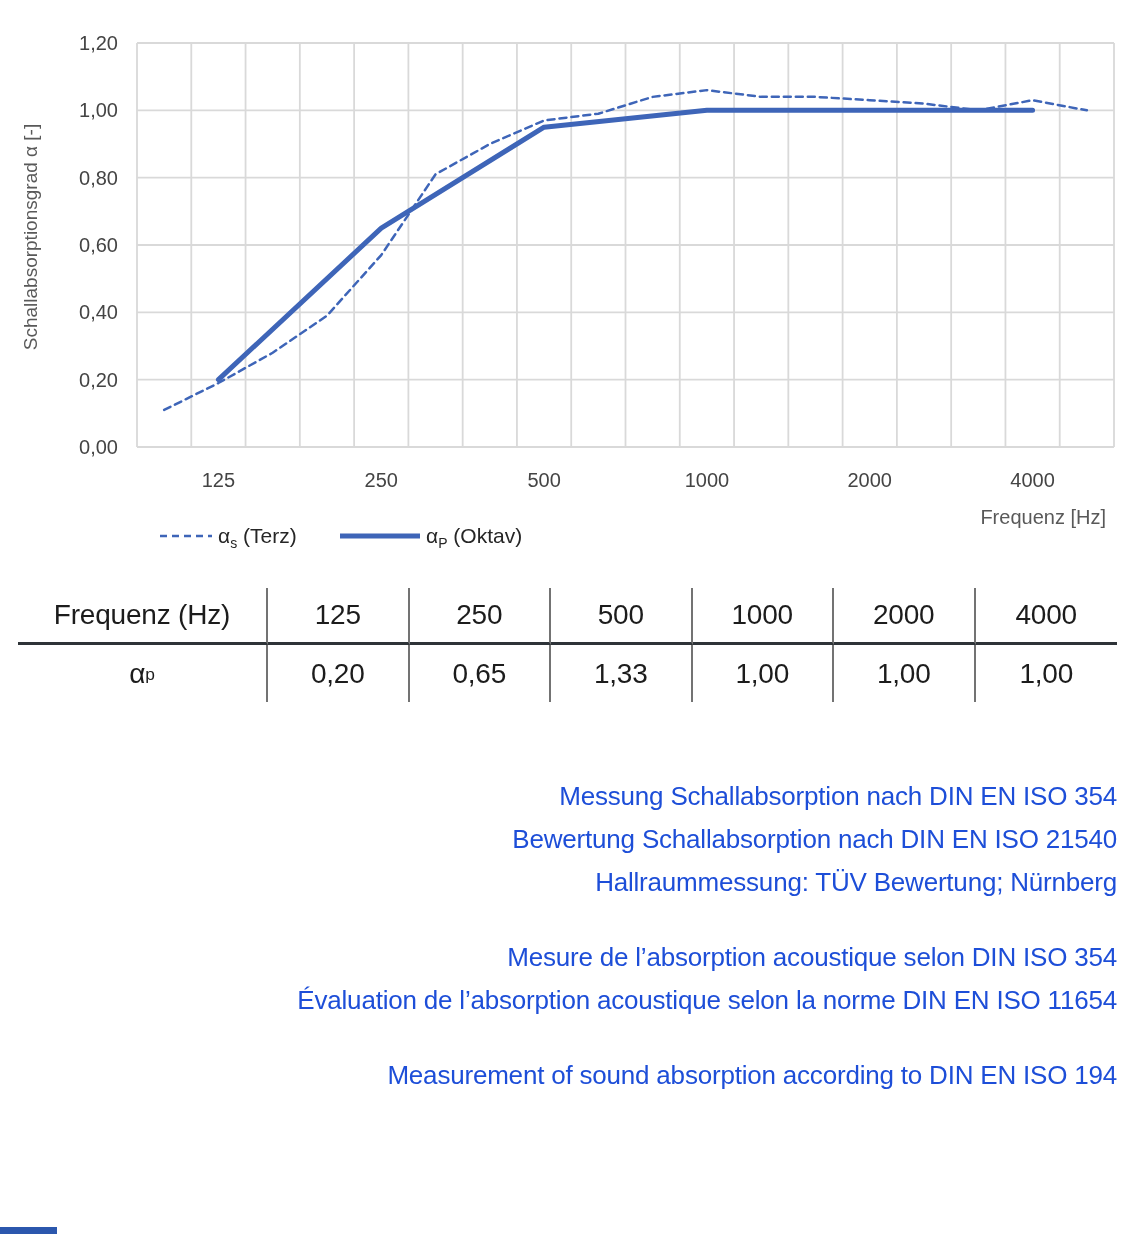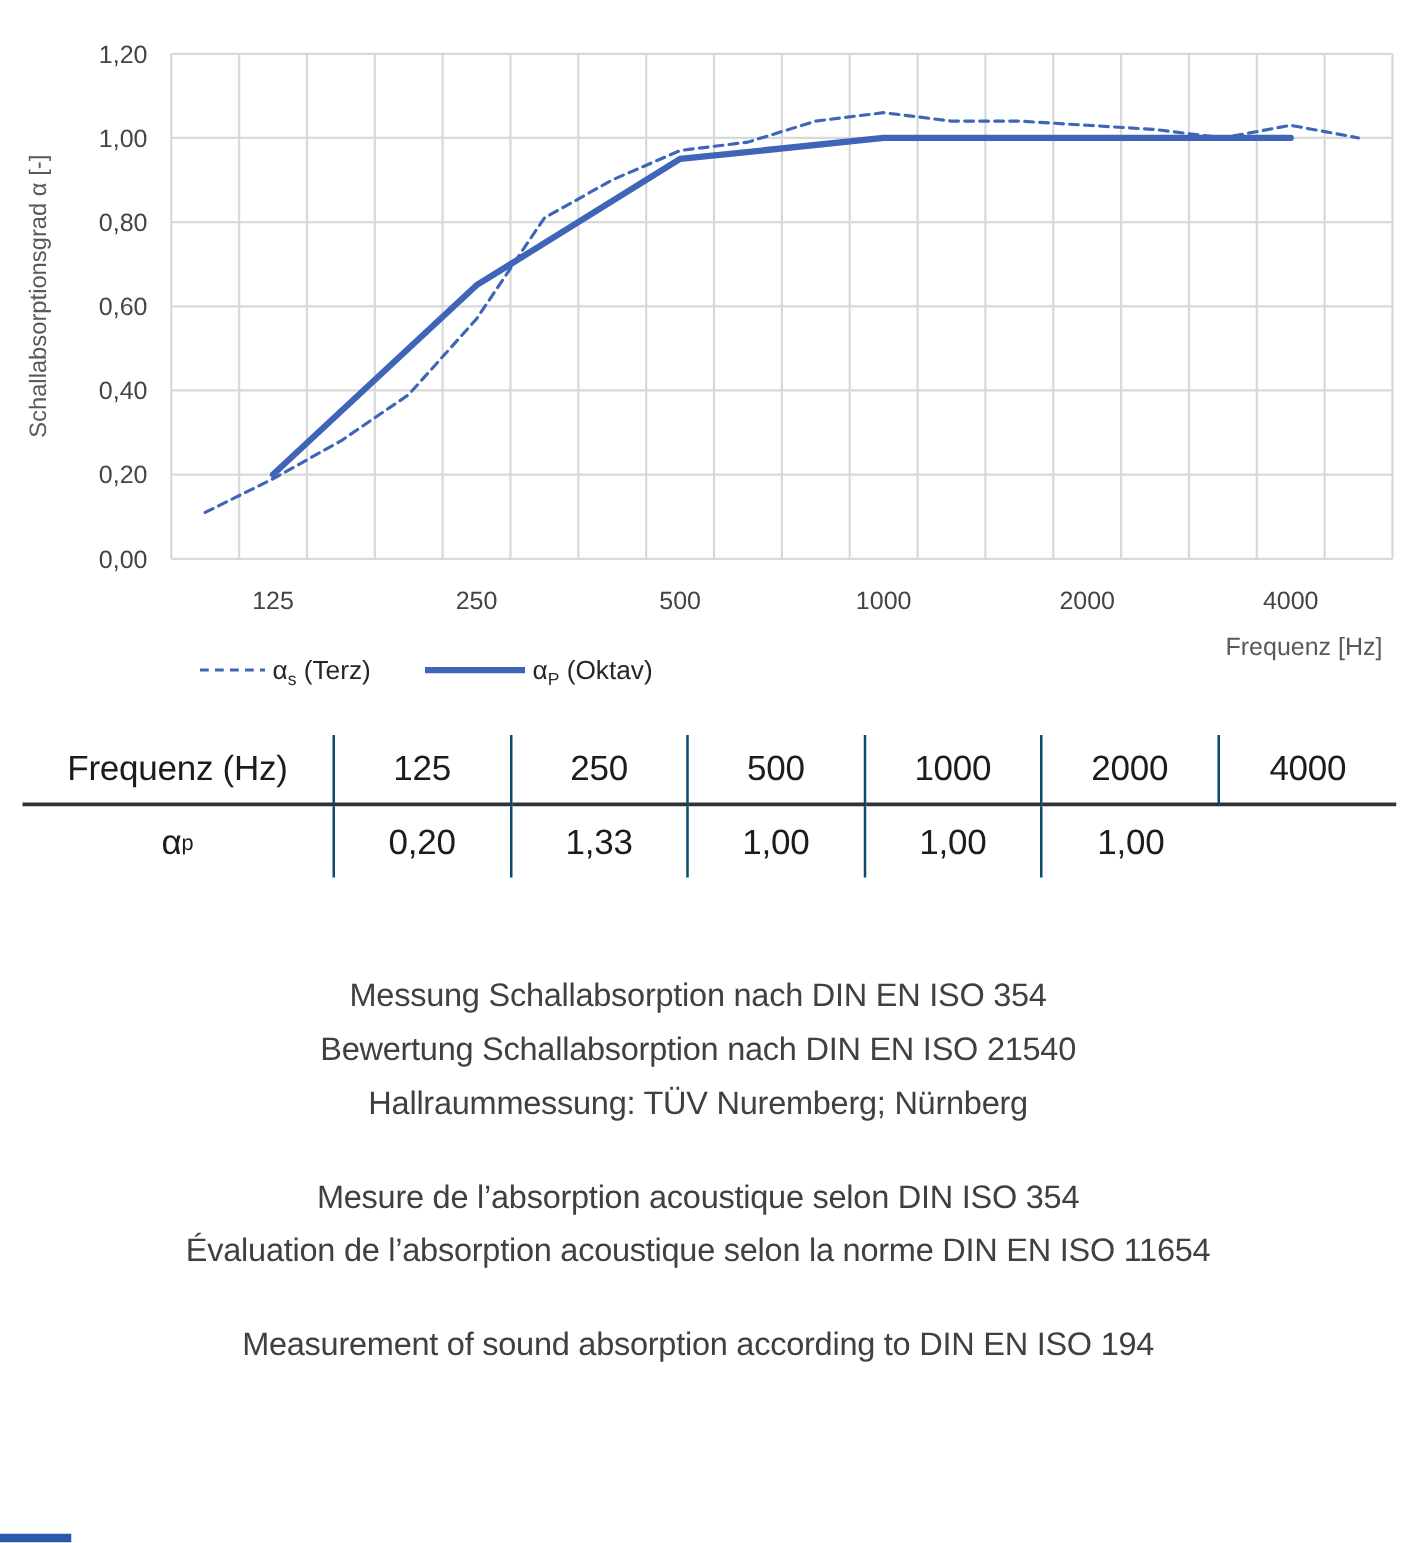--- a/index.html
+++ b/index.html
@@ -12,30 +12,30 @@
 
   
   .abs-table{
     position:absolute;left:18px;top:588px;width:1099px;
     display:grid;grid-template-columns:250px repeat(6,1fr);
     grid-template-rows:57px 57px;
     font-size:28px;letter-spacing:-0.2px;color:#1c1c1c;
   }
   .abs-table .cell{
     display:flex;align-items:center;justify-content:center;
-    border-right:2px solid #0c4a6e;
+    border-right:2px solid #737373;
   }
   .abs-table .cell.last{border-right:none;}
   .abs-table .cell.head{border-bottom:3px solid #2e3338;}
   .abs-table sub{font-size:0.62em;vertical-align:sub;line-height:0;}
 
   
   .notes{position:absolute;left:0;right:18px;top:775px;text-align:right;}
   .note-block{margin:0 0 32px 0;}
-  .note-line{font-size:26px;line-height:43px;letter-spacing:-0.2px;color:#404040;white-space:nowrap;text-align:center;}
+  .note-line{font-size:26px;line-height:43px;letter-spacing:-0.2px;color:#1d4ed8;white-space:nowrap;}
 
   
   .footer-bar{position:absolute;left:0;bottom:0;width:57px;height:7px;}
 </style>
 </head>
 <body style="--series-color: #3E65B8;">
 
 <div class="chart-wrap">
   <svg id="chart-svg" width="1135" height="560" viewBox="0 0 1135 560" xmlns="http://www.w3.org/2000/svg">
       <line x1="133" y1="43" x2="133" y2="447" stroke="#D9D9D9" stroke-width="1.8"></line>
@@ -95,31 +95,32 @@
   <div class="cell head">500</div>
   <div class="cell head">1000</div>
   <div class="cell head">2000</div>
   <div class="cell head last">4000</div>
 
   <div class="cell">
     <span>α</span>
       <sub>p</sub>
   </div>
   <div class="cell">0,20</div>
+  <div class="cell">0,65</div>
   <div class="cell">1,33</div>
   <div class="cell">1,00</div>
   <div class="cell">1,00</div>
   <div class="cell last">1,00</div>
 </div>
 
 <div class="notes">
   <div class="note-block">
     <div class="note-line">Messung Schallabsorption nach DIN EN ISO 354</div>
     <div class="note-line">Bewertung Schallabsorption nach DIN EN ISO 21540</div>
-    <div class="note-line">Hallraummessung: TÜV Nuremberg; Nürnberg</div>
+    <div class="note-line">Hallraummessung: TÜV Bewertung; Nürnberg</div>
   </div>
   <div class="note-block">
     <div class="note-line">Mesure de l’absorption acoustique selon DIN ISO 354</div>
     <div class="note-line">Évaluation de l’absorption acoustique selon la norme DIN EN ISO 11654</div>
   </div>
   <div class="note-block">
     <div class="note-line">Measurement of sound absorption according to DIN EN ISO 194</div>
   </div>
 </div>
 

